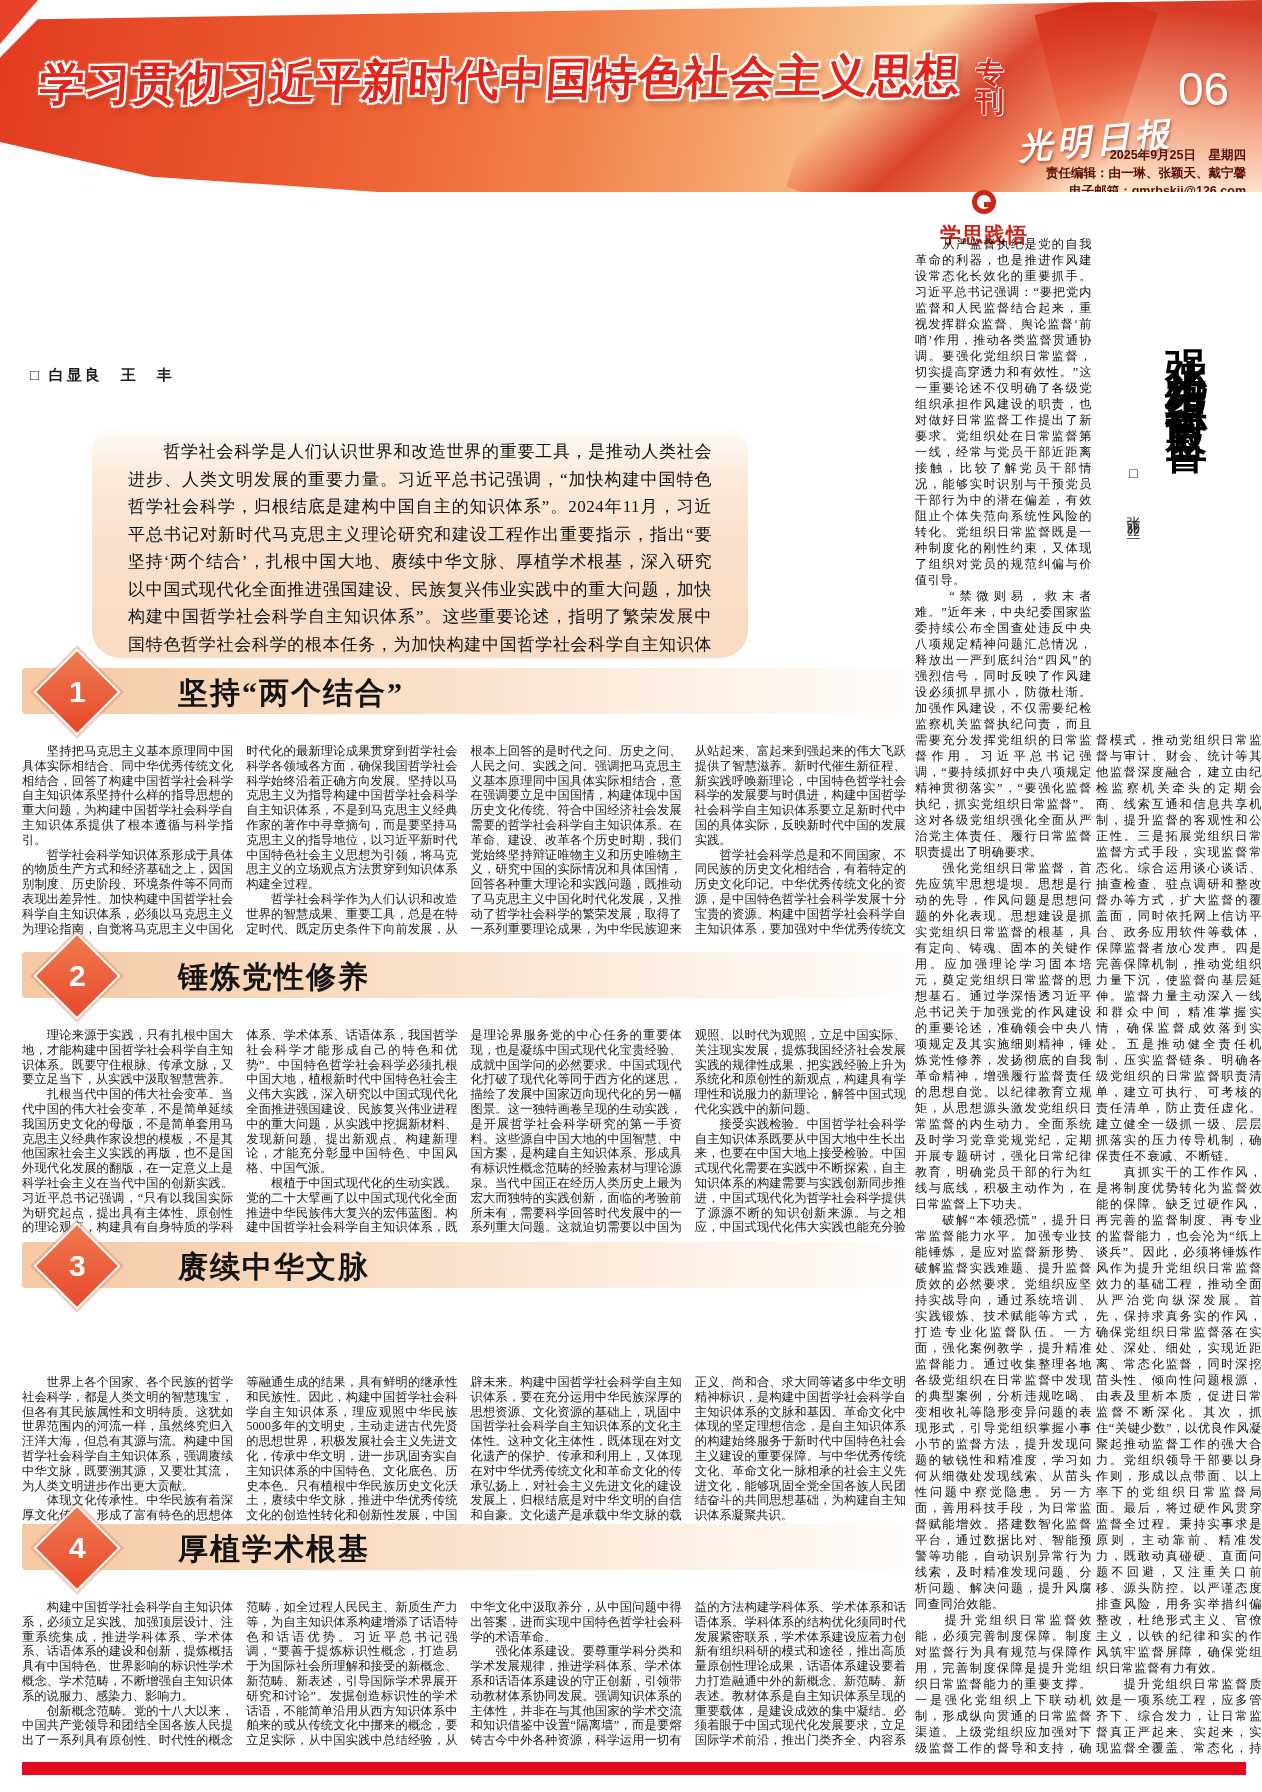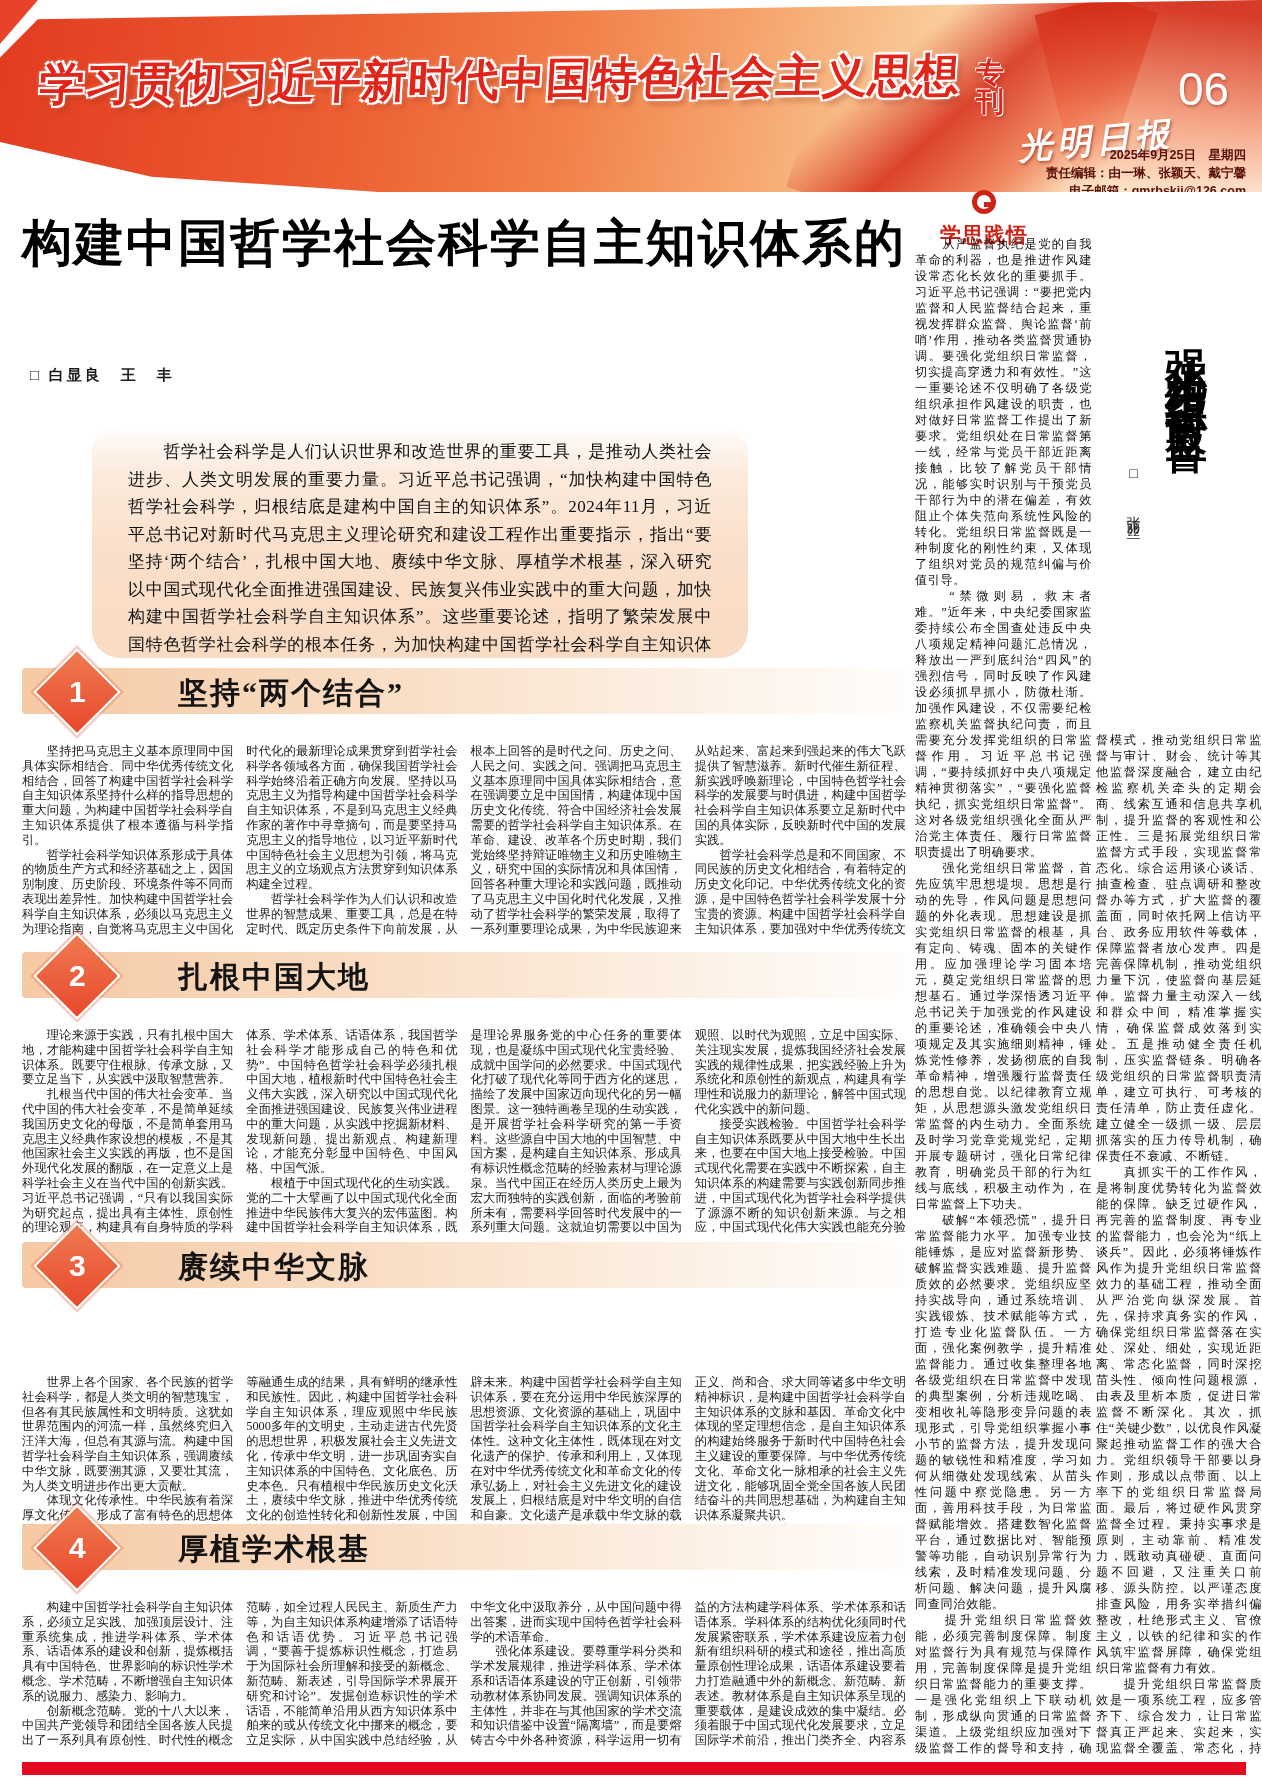--- a/index.html
+++ b/index.html
@@ -90,21 +90,20 @@
     <div class="paper-logo">光明日报</div>
     <div class="page-num">06</div>
     <div class="issue-info">
       <div>2025年9月25日　星期四</div>
       <div>责任编辑：由一琳、张颖天、戴宁馨</div>
       <div>电子邮箱：gmrbskjj@126.com</div>
     </div>
   </div>
   <div class="corner-tri"></div>
 
-  <div class="headline hl1">构建中国哲学社会科学自主知识体系的</div>
   <div class="byline-main">□ 白显良　王　丰</div>
   <div class="intro-box">　　哲学社会科学是人们认识世界和改造世界的重要工具，是推动人类社会进步、人类文明发展的重要力量。习近平总书记强调，“加快构建中国特色哲学社会科学，归根结底是建构中国自主的知识体系”。2024年11月，习近平总书记对新时代马克思主义理论研究和建设工程作出重要指示，指出“要坚持‘两个结合’，扎根中国大地、赓续中华文脉、厚植学术根基，深入研究以中国式现代化全面推进强国建设、民族复兴伟业实践中的重大问题，加快构建中国哲学社会科学自主知识体系”。这些重要论述，指明了繁荣发展中国特色哲学社会科学的根本任务，为加快构建中国哲学社会科学自主知识体系提出了原则遵循。</div>
 
   <div class="band band1">
     <div class="badge">
         <span>1</span>
       </div>
     <div class="band-title">坚持“两个结合”</div>
   </div>
   <div class="sec-body" id="s1">
@@ -112,21 +111,21 @@
 　　哲学社会科学知识体系形成于具体的物质生产方式和经济基础之上，因国别制度、历史阶段、环境条件等不同而表现出差异性。加快构建中国哲学社会科学自主知识体系，必须以马克思主义为理论指南，自觉将马克思主义中国化时代化的最新理论成果贯穿到哲学社会科学各领域各方面，确保我国哲学社会科学始终沿着正确方向发展。坚持以马克思主义为指导构建中国哲学社会科学自主知识体系，不是到马克思主义经典作家的著作中寻章摘句，而是要坚持马克思主义的指导地位，以习近平新时代中国特色社会主义思想为引领，将马克思主义的立场观点方法贯穿到知识体系构建全过程。
 　　哲学社会科学作为人们认识和改造世界的智慧成果、重要工具，总是在特定时代、既定历史条件下向前发展，从根本上回答的是时代之问、历史之问、人民之问、实践之问。强调把马克思主义基本原理同中国具体实际相结合，意在强调要立足中国国情，构建体现中国历史文化传统、符合中国经济社会发展需要的哲学社会科学自主知识体系。在革命、建设、改革各个历史时期，我们党始终坚持辩证唯物主义和历史唯物主义，研究中国的实际情况和具体国情，回答各种重大理论和实践问题，既推动了马克思主义中国化时代化发展，又推动了哲学社会科学的繁荣发展，取得了一系列重要理论成果，为中华民族迎来从站起来、富起来到强起来的伟大飞跃提供了智慧滋养。新时代催生新征程、新实践呼唤新理论，中国特色哲学社会科学的发展要与时俱进，构建中国哲学社会科学自主知识体系要立足新时代中国的具体实际，反映新时代中国的发展实践。
 　　哲学社会科学总是和不同国家、不同民族的历史文化相结合，有着特定的历史文化印记。中华优秀传统文化的资源，是中国特色哲学社会科学发展十分宝贵的资源。构建中国哲学社会科学自主知识体系，要加强对中华优秀传统文化的挖掘和阐发，遵循中华文明发展规律，坚决与文化虚无主义等错误思潮作斗争，善于从绵延五千多年的中华文明中寻找古人的智慧，发挥伟大的历史主动精神和文化自觉的主体意识，以中华优秀传统文化滋养巩固哲学社会科学知识体系的根基。坚持“第二个结合”，强调马克思主义基本原理同中华优秀传统文化相结合，并不等于排斥外来文明，我们要以开阔的学术视野和包容胸怀，批判性地吸收借鉴国外哲学社会科学资源，积极主动地学习借鉴一切人类优秀文明成果。</div>
     <div class="sec-credit"></div>
   </div>
 
   <div class="band band2">
     <div class="badge">
         <span>2</span>
       </div>
-    <div class="band-title">扎根中国大地</div>
+    <div class="band-title">锤炼党性修养</div>
   </div>
   <div class="sec-body" id="s2">
     <div class="sec-text">　　理论来源于实践，只有扎根中国大地，才能构建中国哲学社会科学自主知识体系。既要守住根脉、传承文脉，又要立足当下，从实践中汲取智慧营养。
 　　扎根当代中国的伟大社会变革。当代中国的伟大社会变革，不是简单延续我国历史文化的母版，不是简单套用马克思主义经典作家设想的模板，不是其他国家社会主义实践的再版，也不是国外现代化发展的翻版，在一定意义上是科学社会主义在当代中国的创新实践。习近平总书记强调，“只有以我国实际为研究起点，提出具有主体性、原创性的理论观点，构建具有自身特质的学科体系、学术体系、话语体系，我国哲学社会科学才能形成自己的特色和优势”。中国特色哲学社会科学必须扎根中国大地，植根新时代中国特色社会主义伟大实践，深入研究以中国式现代化全面推进强国建设、民族复兴伟业进程中的重大问题，从实践中挖掘新材料、发现新问题、提出新观点、构建新理论，才能充分彰显中国特色、中国风格、中国气派。
 　　根植于中国式现代化的生动实践。党的二十大擘画了以中国式现代化全面推进中华民族伟大复兴的宏伟蓝图。构建中国哲学社会科学自主知识体系，既是理论界服务党的中心任务的重要体现，也是凝练中国式现代化宝贵经验、成就中国学问的必然要求。中国式现代化打破了现代化等同于西方化的迷思，描绘了发展中国家迈向现代化的另一幅图景。这一独特画卷呈现的生动实践，是开展哲学社会科学研究的第一手资料。这些源自中国大地的中国智慧、中国方案，是构建自主知识体系、形成具有标识性概念范畴的经验素材与理论源泉。当代中国正在经历人类历史上最为宏大而独特的实践创新，面临的考验前所未有，需要科学回答时代发展中的一系列重大问题。这就迫切需要以中国为观照、以时代为观照，立足中国实际、关注现实发展，提炼我国经济社会发展实践的规律性成果，把实践经验上升为系统化和原创性的新观点，构建具有学理性和说服力的新理论，解答中国式现代化实践中的新问题。
 　　接受实践检验。中国哲学社会科学自主知识体系既要从中国大地中生长出来，也要在中国大地上接受检验。中国式现代化需要在实践中不断探索，自主知识体系的构建需要与实践创新同步推进，中国式现代化为哲学社会科学提供了源源不断的知识创新来源。与之相应，中国式现代化伟大实践也能充分验证自主知识体系的科学性、合理性。构建中国哲学社会科学自主知识体系，要立足实际、扎根实践，以实践检验和逻辑拷问为遵循，在思想方法、概念范畴、理论范式上不断突破，在实践中持续创新，使得自主知识体系一经形成，便能立得住、说得清、讲得通、传得开，被人信服和称道。</div>
     <div class="sec-credit"></div>
   </div>
 
   <div class="band band3">

